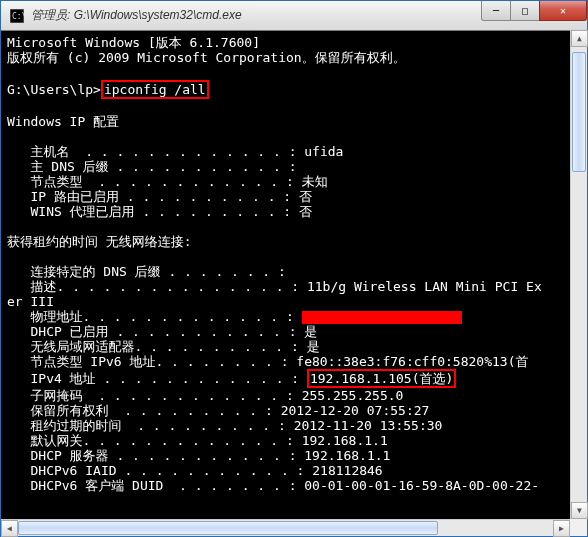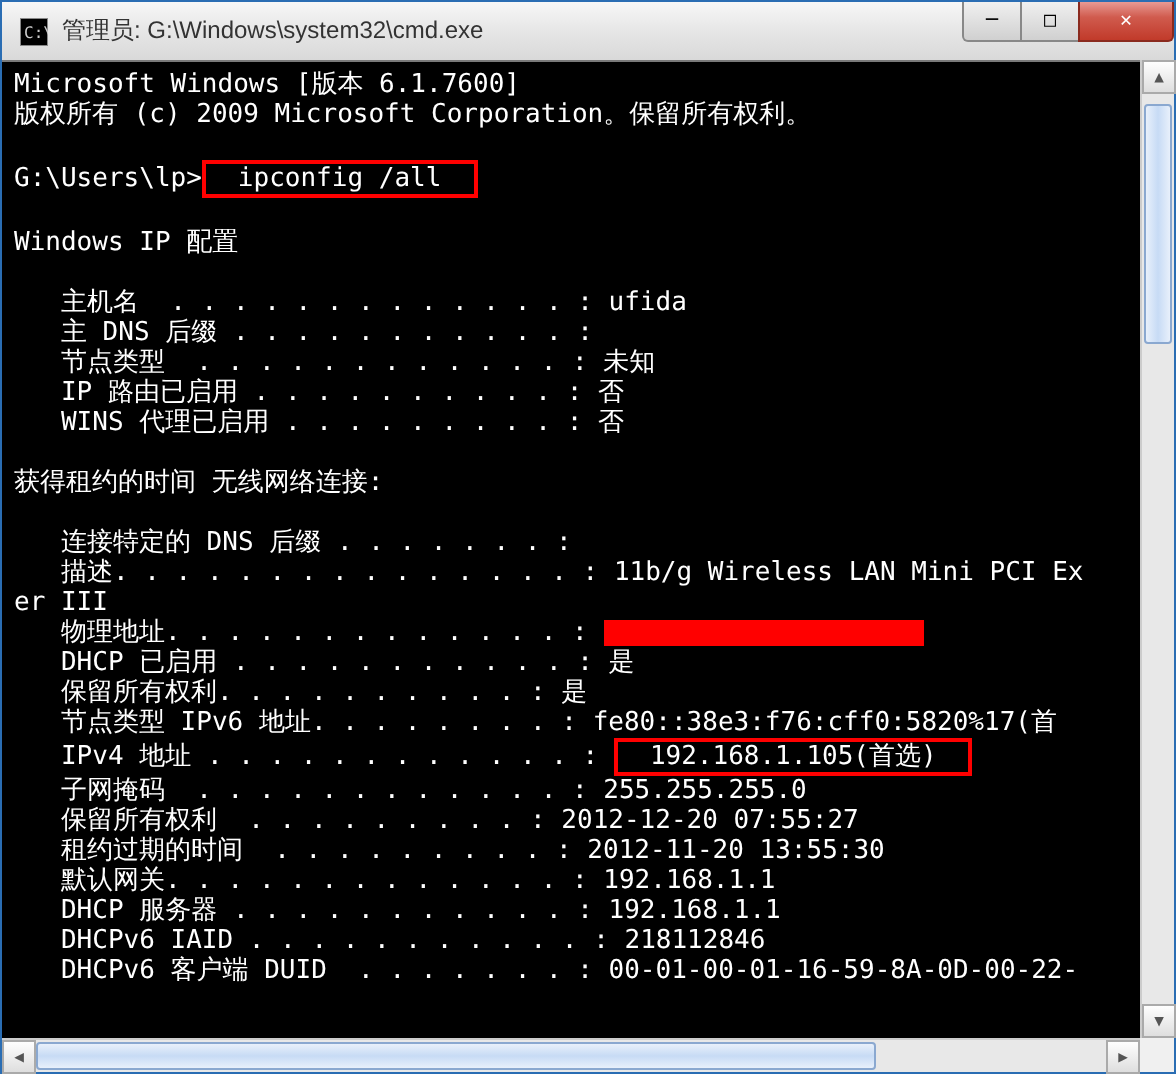--- a/index.html
+++ b/index.html
@@ -33,20 +33,21 @@
     margin-left: 8px;
     margin-right: 6px;
     display: flex;
     align-items: center;
     justify-content: center;
   }
   .titlebar .title-text {
     font-family: "Microsoft YaHei", "SimSun", sans-serif;
     font-size: 12px;
     color: #333;
+    font-style: italic;
   }
   .win-buttons {
     position: absolute;
     right: 0;
     top: 0;
     display: flex;
     height: 20px;
   }
   .win-btn {
     width: 30px;
@@ -76,21 +77,21 @@
     font-family: "NSimSun", "SimSun", "Consolas", monospace;
     font-size: 13px;
     line-height: 15px;
     padding: 4px 6px;
     white-space: pre;
     overflow: hidden;
     position: relative;
   }
   .red-box {
     border: 2px solid #ff0000;
-    padding: 0 16px;
+    padding: 0 1px;
     display: inline-block;
   }
   .red-block {
     background: #ff0000;
     display: inline-block;
     width: 160px;
     height: 13px;
     vertical-align: middle;
   }
   .scrollbar-v {
@@ -202,22 +203,22 @@
 <span>   IP 路由已启用 . . . . . . . . . . : </span><span>否</span>
 <span>   WINS 代理已启用 . . . . . . . . . : </span><span>否</span>
 
 <span>获得租约的时间 无线网络连接:</span>
 
 <span>   连接特定的 DNS 后缀 . . . . . . . :</span>
 <span>   描述. . . . . . . . . . . . . . . : </span><span>11b/g Wireless LAN Mini PCI Ex</span>
 <span>er III</span>
 <span>   物理地址. . . . . . . . . . . . . : </span><span class="red-block"></span>
 <span>   DHCP 已启用 . . . . . . . . . . . : </span><span>是</span>
-<span>   保留所有权利. . . . . . . . . . : </span><span>是</span>
-<span>   节点类型 IPv6 地址. . . . . . . . : </span><span>fe80::38e3:f76:cff0:5820%17(首</span>
+<span>   无线局域网适配器. . . . . . . . . . : </span><span>是</span>
+<span>   节点类型 IPv6 地址. . . . . . . . : </span><span>fe80::38e3:f76:cff0:5820%13(首</span>
 <span>   IPv4 地址 . . . . . . . . . . . . : </span><span class="red-box"><span>192.168.1.105(首选)</span></span>
 <span>   子网掩码  . . . . . . . . . . . . : </span><span>255.255.255.0</span>
 <span>   保留所有权利  . . . . . . . . . : </span><span>2012-12-20 07:55:27</span>
 <span>   租约过期的时间  . . . . . . . . . : </span><span>2012-11-20 13:55:30</span>
 <span>   默认网关. . . . . . . . . . . . . : </span><span>192.168.1.1</span>
 <span>   DHCP 服务器 . . . . . . . . . . . : </span><span>192.168.1.1</span>
 <span>   DHCPv6 IAID . . . . . . . . . . . : </span><span>218112846</span>
 <span>   DHCPv6 客户端 DUID  . . . . . . . : </span><span>00-01-00-01-16-59-8A-0D-00-22-</span></div>
 
   <div class="scrollbar-v">

